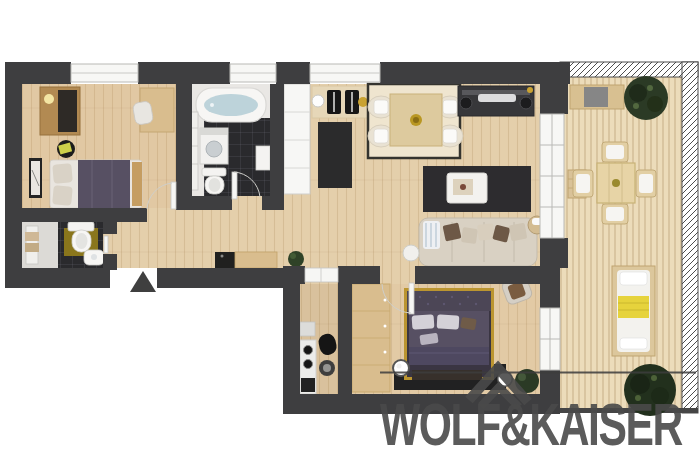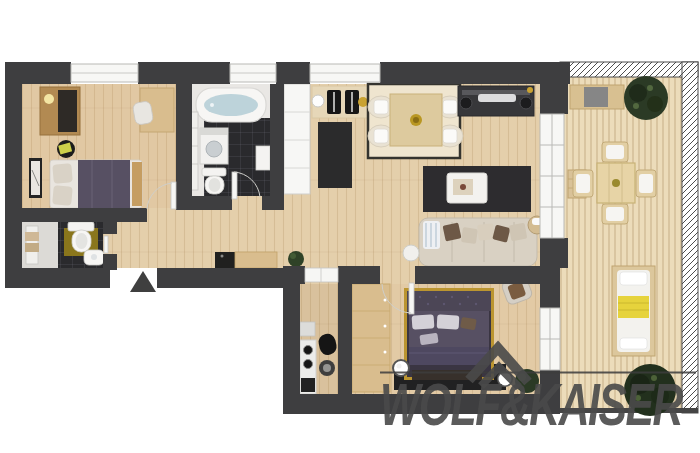--- a/index.html
+++ b/index.html
@@ -1,19 +1,19 @@
 <!DOCTYPE html>
 <html style="--background: #ffffff; --wall: #3e3e40; --floor-wood: #e4cfab; --deck: #ecdcba; --tile-dark: #2a2a2d; --rug-dark: #2d2c2f; --rug-light: #efe5cf; --sofa: #d9d1c3; --bed-purple: #575063; --gold: #c9a232; --yellow: #e6d33c; --plant: #2b3a25; --water: #bdd3da; --wood-furniture: #d9bd8e; --dark-furniture: #1f1f20; --olive-mat: #8a761c; --logo: #4a4a4a;"><head>
 <meta charset="utf-8">
 <style>
   html,body{margin:0;padding:0;background:#fff;}
   .stage{position:relative;width:700px;height:453px;background:var(--background,#fff);overflow:hidden;
          font-family:"Liberation Sans",sans-serif;}
   .plan-svg{position:absolute;left:0;top:0;}
-  .logo-wrap{position:absolute;left:370px;top:330px;width:330px;height:104px;pointer-events:none;font-style:italic;}
+  .logo-wrap{position:absolute;left:370px;top:350px;width:330px;height:104px;pointer-events:none;}
   .logo-text{font-family:"Liberation Sans",sans-serif;font-weight:bold;letter-spacing:-2px;
              fill:var(--logo,#4a4a4a);}
   .wall{fill:var(--wall,#3e3e40);}
   .win{fill:#f7f7f5;stroke:#b9b9b6;stroke-width:1;}
   .doorleaf{fill:#f6f6f4;stroke:#c6c6c3;stroke-width:0.8;}
   .arc{fill:none;stroke:#cfcfcb;stroke-width:1;}
 </style>
 </head>
 <body>
 

